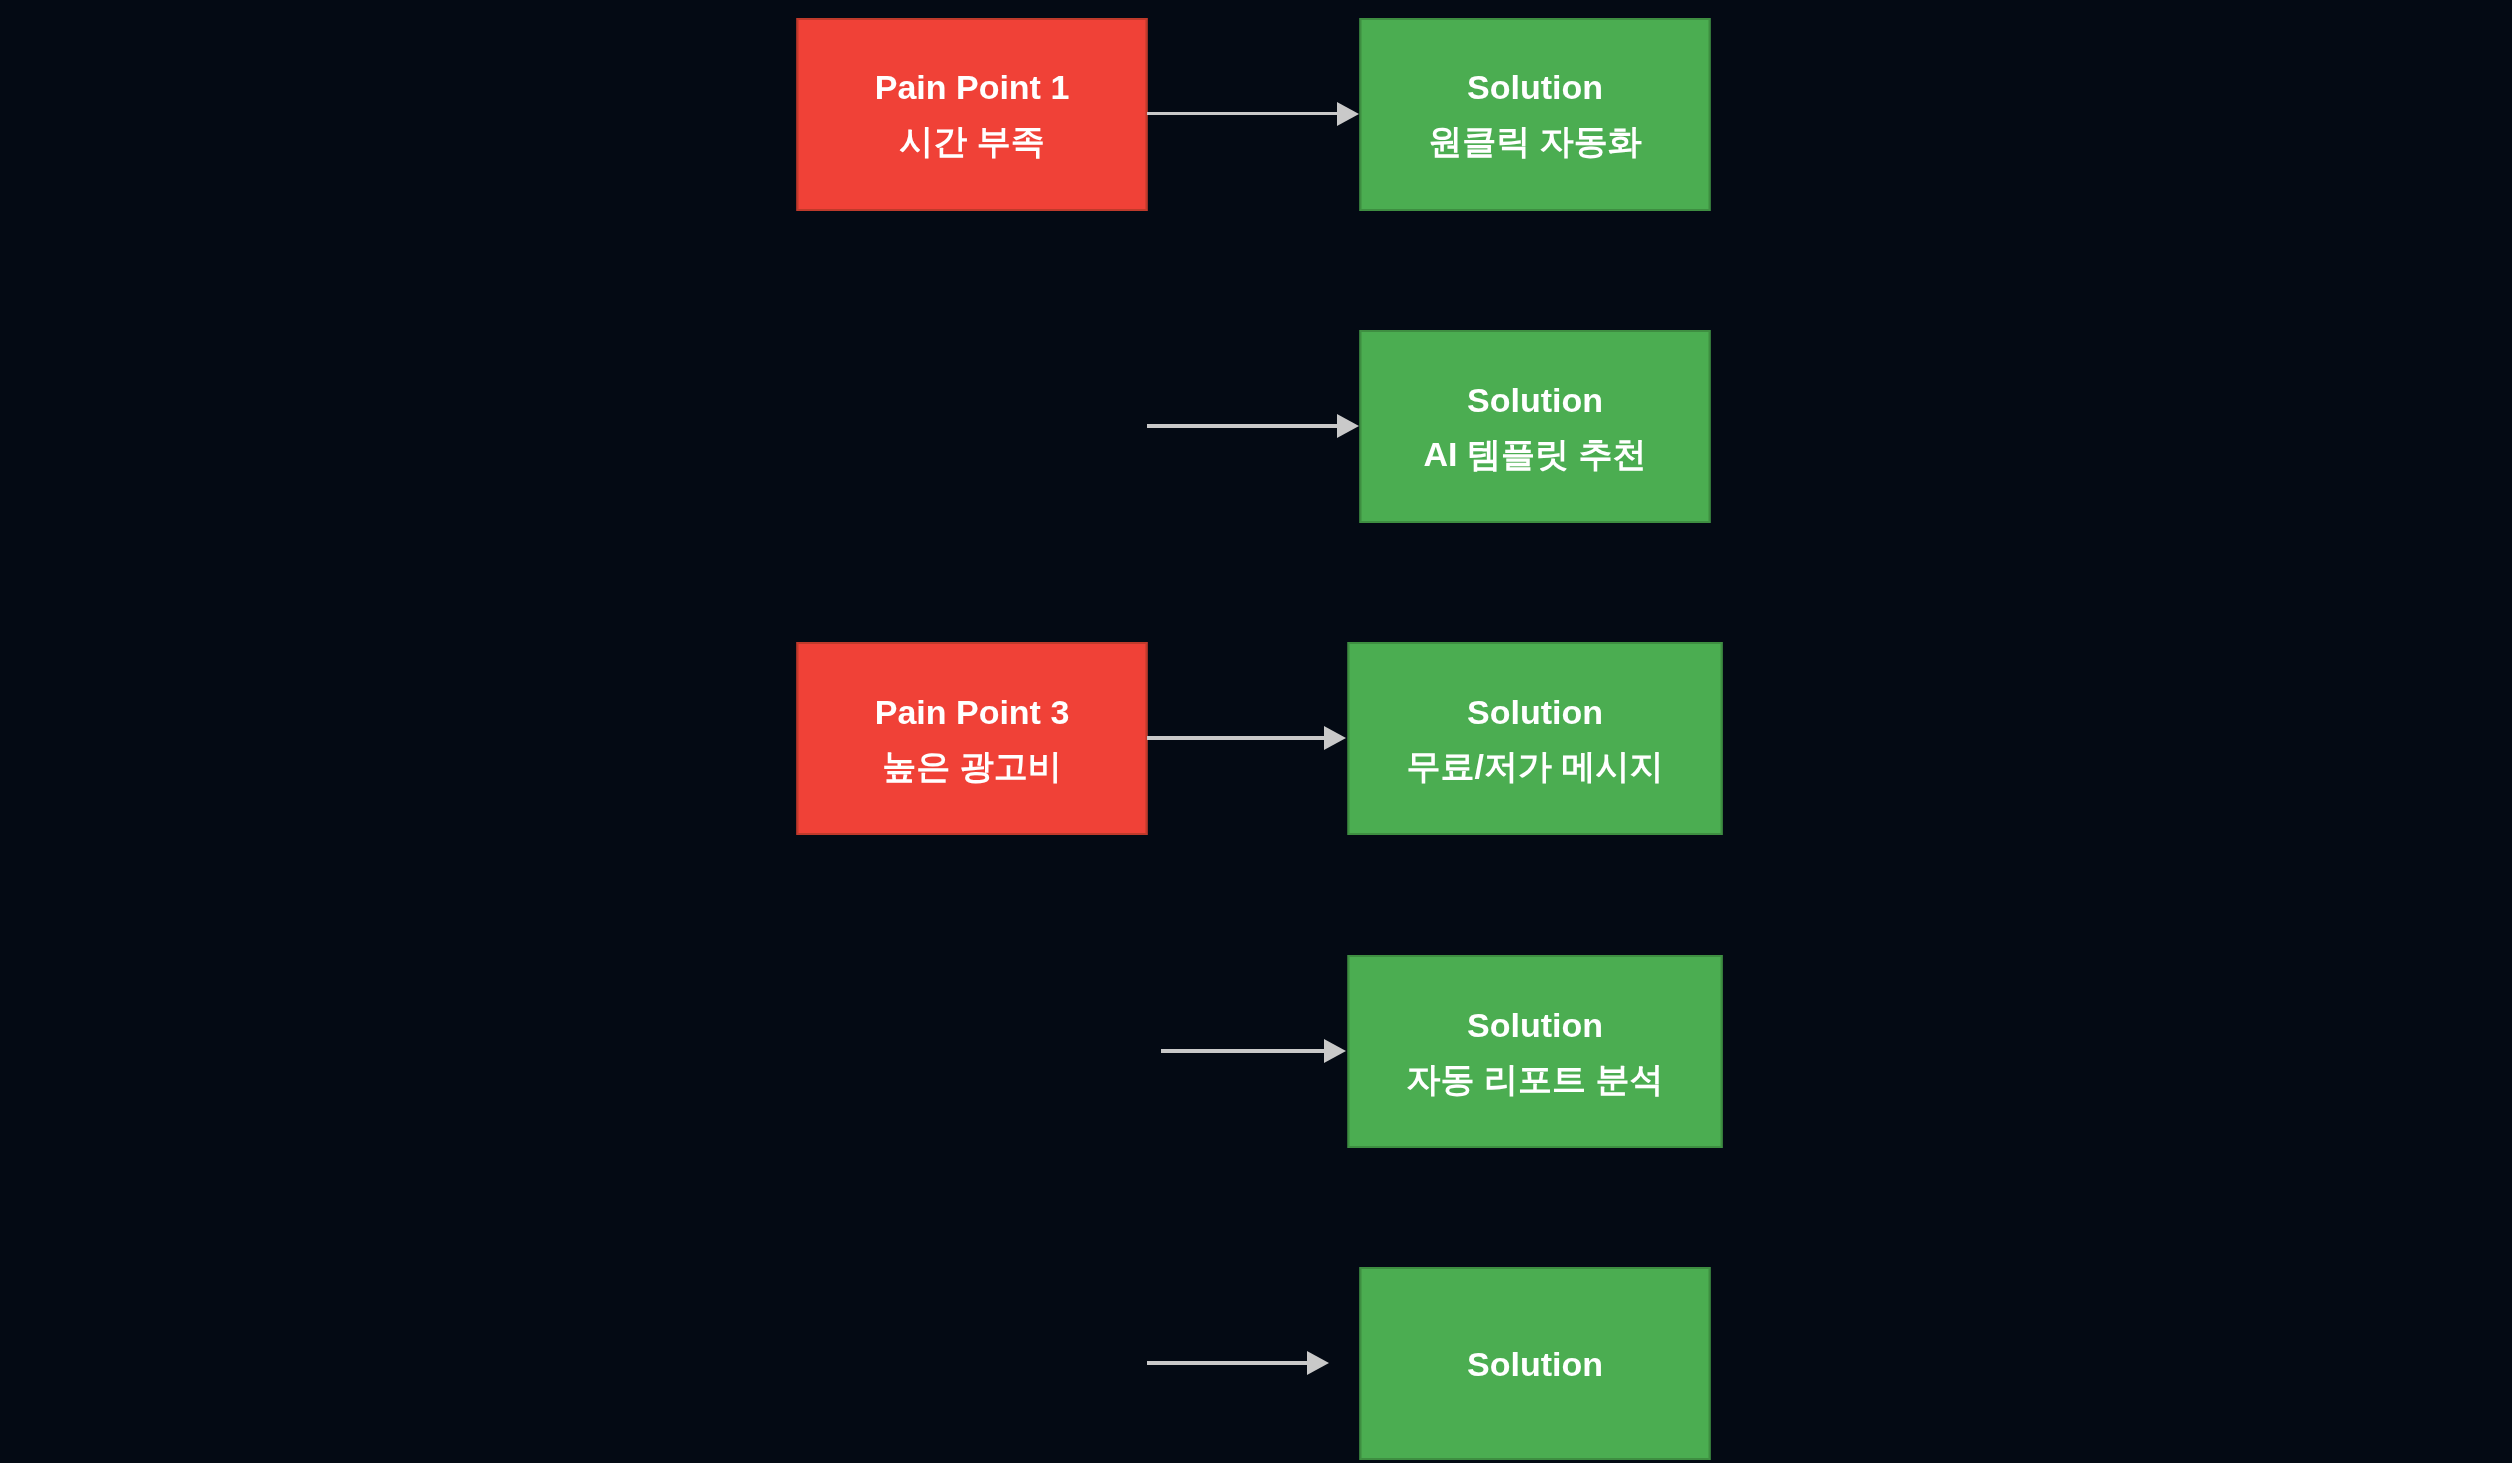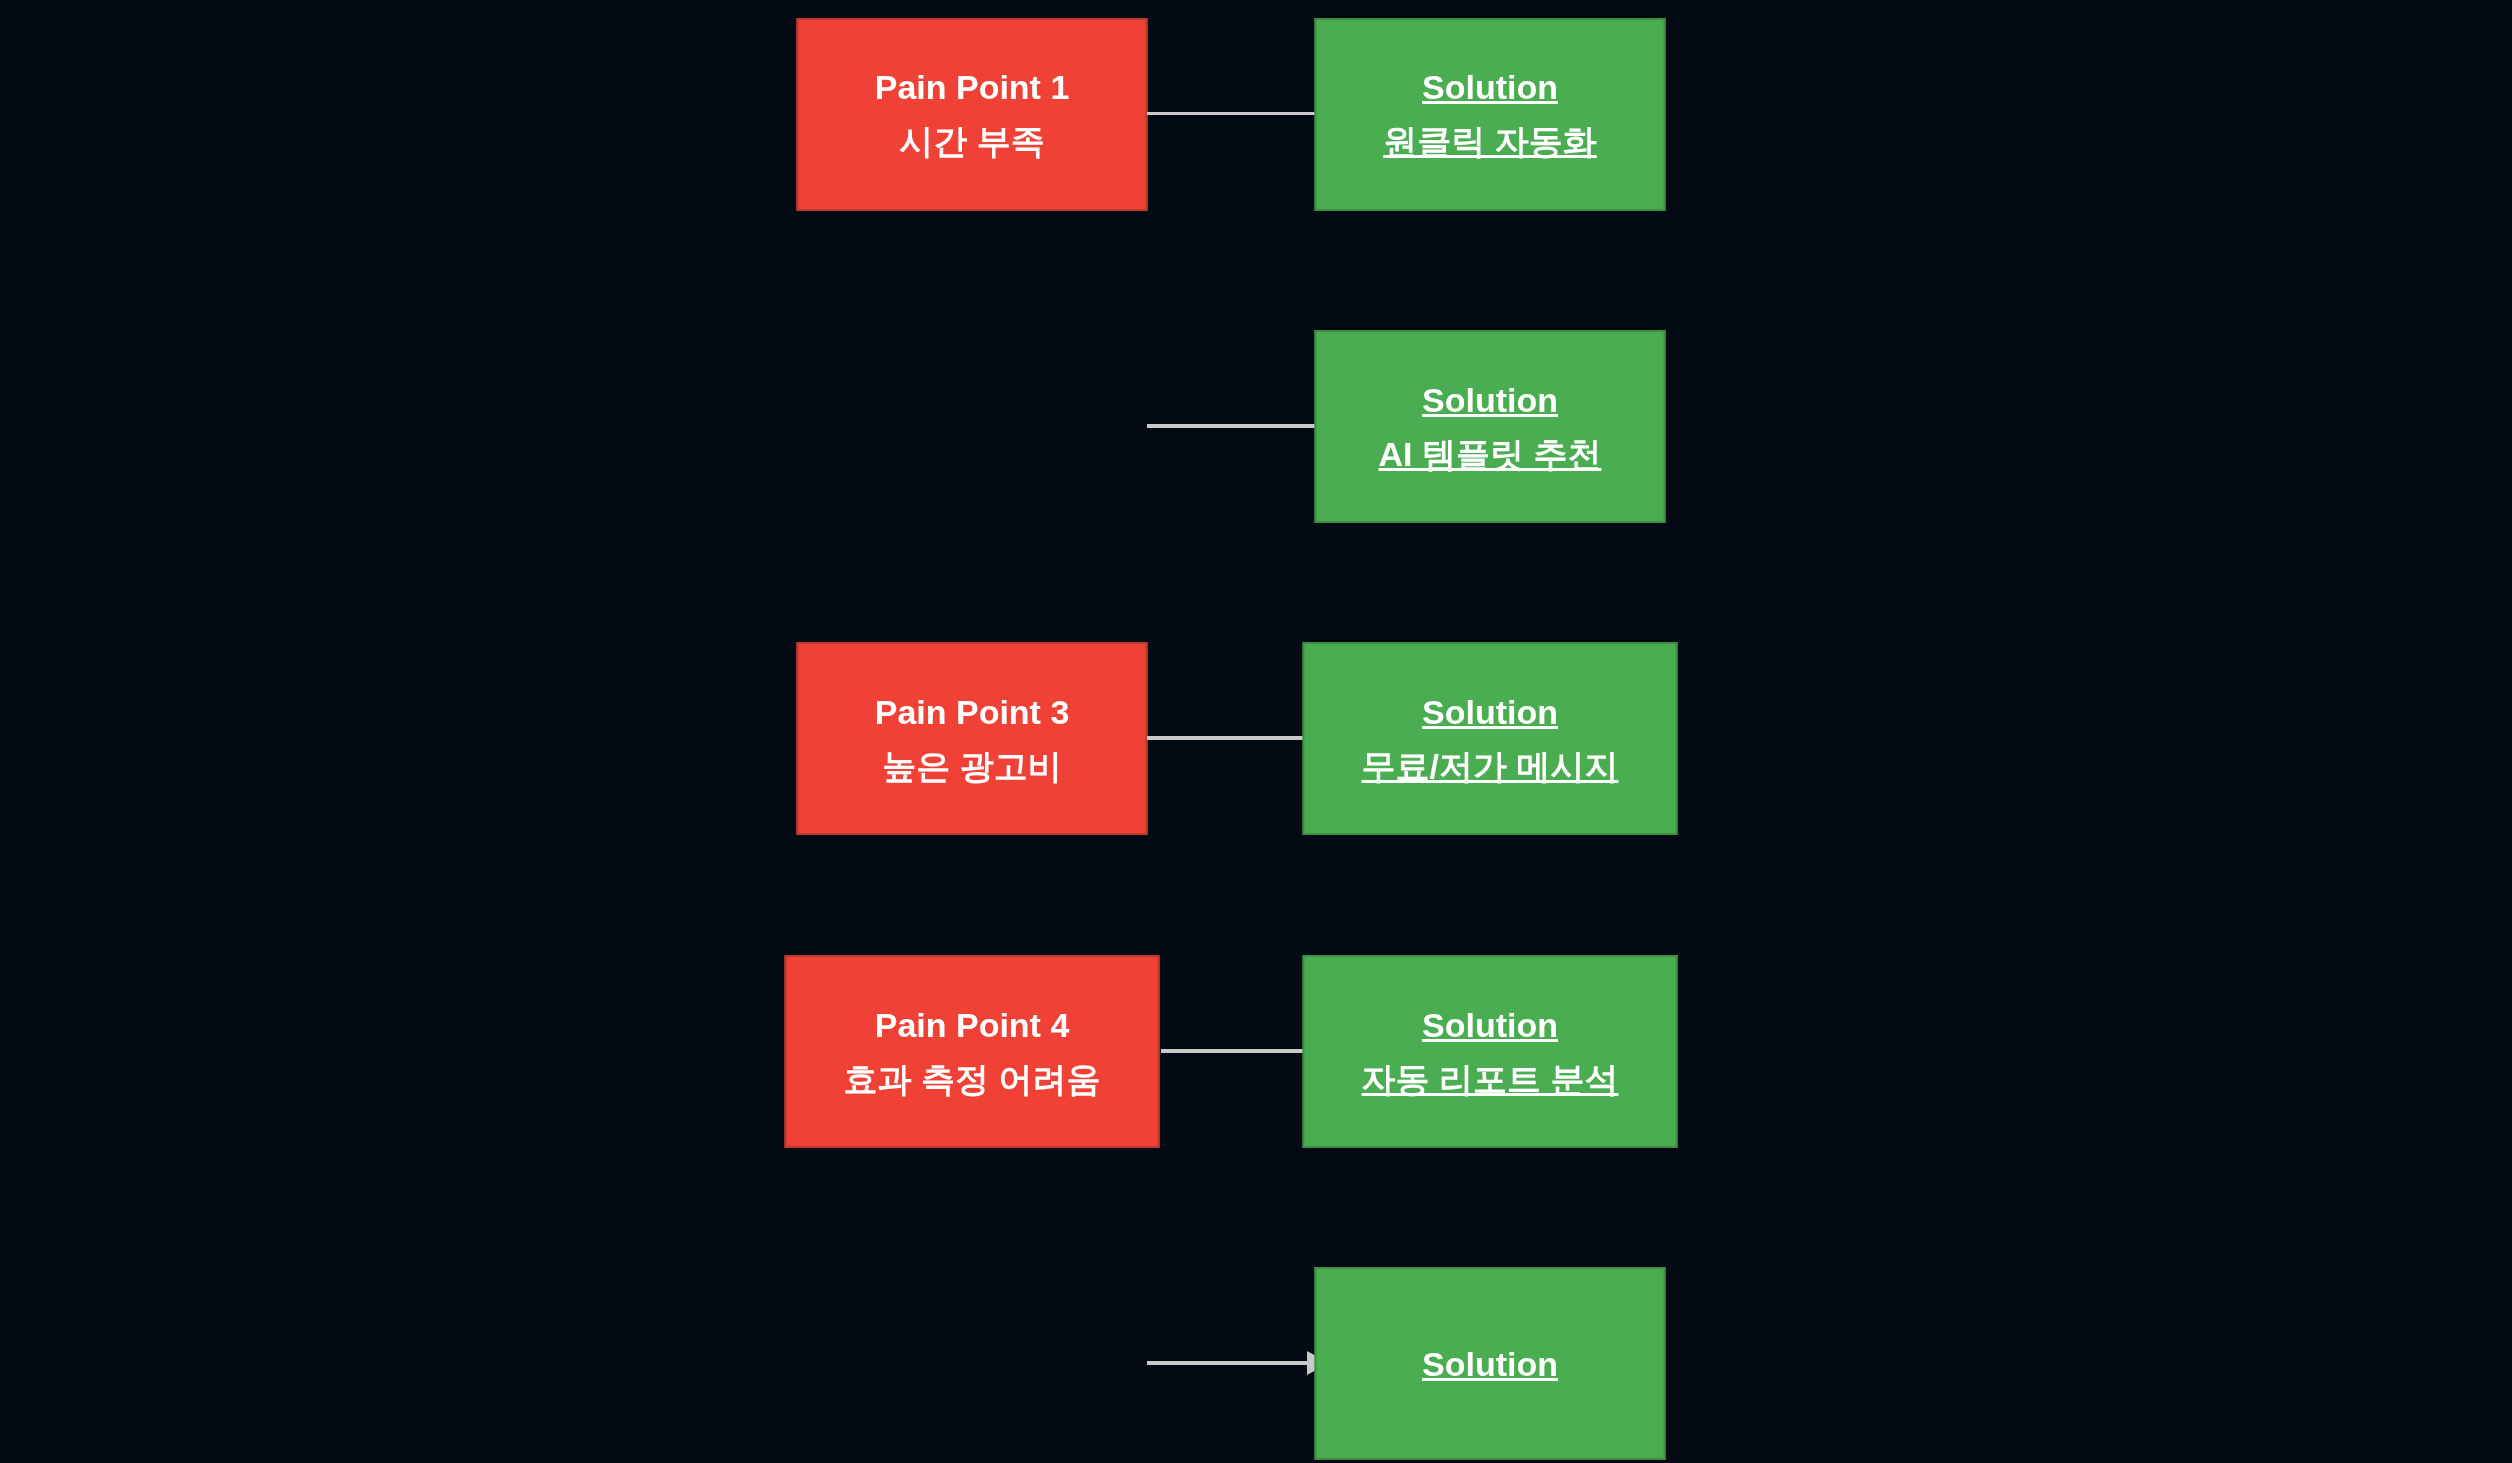--- a/index.html
+++ b/index.html
@@ -50,25 +50,24 @@
     line-height: 54px;
     white-space: nowrap;
   }
   .box.pain {
     left: 972px;
     transform: translateX(-50%);
     background: var(--pain-fill);
     border: 2.8px solid var(--pain-border);
   }
   .box.solution {
-    left: 1490px;
+    left: 1535px;
     transform: translateX(-50%);
     background: var(--solution-fill);
     border: 2.8px solid var(--solution-border);
-    text-decoration: underline;
   }
   .arrow {
     position: absolute;
     height: 24px;
     display: flex;
     align-items: center;
   }
   .arrow-line {
     flex: 1;
     height: 3.7px;
@@ -122,24 +121,20 @@
       <div class="arrow-line"></div>
       <div class="arrow-head"></div>
     </div>
     <div class="box solution">
       <span>Solution</span>
       <span>무료/저가 메시지</span>
     </div>
   </div>
 
   <div class="row row-3">
-    <div class="box pain">
-      <span>Pain Point 4</span>
-      <span>효과 측정 어려움</span>
-    </div>
     <div class="arrow" style="left: 1161px; width: 185px; top: 84px;">
       <div class="arrow-line"></div>
       <div class="arrow-head"></div>
     </div>
     <div class="box solution">
       <span>Solution</span>
       <span>자동 리포트 분석</span>
     </div>
   </div>
 

